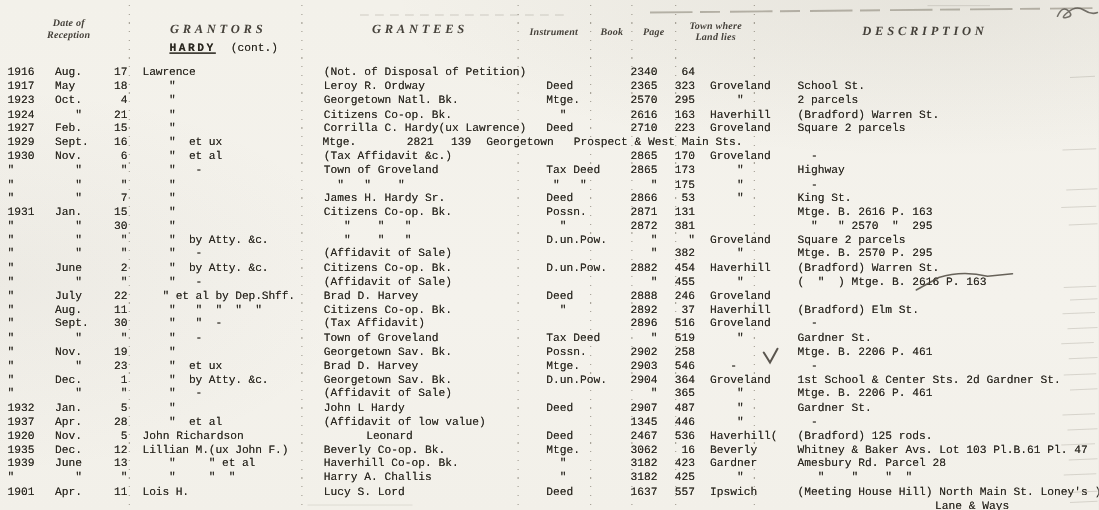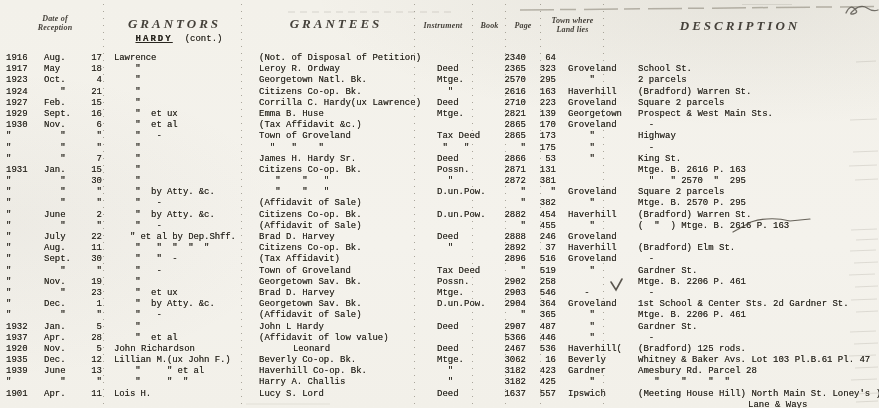--- a/index.html
+++ b/index.html
@@ -12,21 +12,21 @@
     font-family:"Liberation Mono","DejaVu Sans Mono",monospace;
     font-size:9px;color:#29261f;
   }
   .txt{text-shadow:0 0 .5px rgba(41,38,31,.65);}
   
   .vsep{position:absolute;top:4px;bottom:0;width:1px;
     background-image:repeating-linear-gradient(to bottom, rgba(110,104,90,.55) 0 1px, transparent 1px 7px);}
   
   .hdr{position:absolute;font-family:"Liberation Serif","DejaVu Serif",serif;
     font-style:italic;font-weight:bold;color:#45413a;text-align:center;line-height:9px;}
-  .hdr.big{letter-spacing:3px;font-size:13px;}
+  .hdr.big{letter-spacing:3px;font-size:10px;}
   .hdr.small{font-size:8px;letter-spacing:.2px;}
   
   .group{position:absolute;left:114px;top:24px;white-space:pre;}
   .group .gname{text-decoration:underline;letter-spacing:2px;font-weight:bold;}
   .group .gcont{margin-left:12px;}
   
   .rows{position:absolute;left:0;top:53px;right:0;}
   .row{display:flex;height:11.2px;line-height:11.2px;white-space:pre;}
   .c{flex:none;overflow:visible;}
   .c.date{width:102px;padding-left:6px;display:flex;}
@@ -128,21 +128,20 @@
       <span class="c inst">Deed</span>
       <span class="c book">2710</span>
       <span class="c page">223</span>
       <span class="c town">Groveland</span>
       <span class="c desc"><span>Square 2 parcels</span></span>
     </div>
 
     <div class="row">
       <span class="c date"><span class="yr">1929</span><span class="mo">Sept.</span><span class="dy">16</span></span>
       <span class="c grantor">    "  et ux</span>
-      <span class="c grantee">Emma B. Huse</span>
       <span class="c inst">Mtge.</span>
       <span class="c book">2821</span>
       <span class="c page">139</span>
       <span class="c town">Georgetown</span>
       <span class="c desc"><span>Prospect &amp; West Main Sts.</span></span>
     </div>
 
     <div class="row">
       <span class="c date"><span class="yr">1930</span><span class="mo">Nov.</span><span class="dy">6</span></span>
       <span class="c grantor">    "  et al</span>
@@ -349,21 +348,21 @@
       <span class="c page">487</span>
       <span class="c town">    "</span>
       <span class="c desc"><span>Gardner St.</span></span>
     </div>
 
     <div class="row">
       <span class="c date"><span class="yr">1937</span><span class="mo">Apr.</span><span class="dy">28</span></span>
       <span class="c grantor">    "  et al</span>
       <span class="c grantee">(Affidavit of low value)</span>
       <span class="c inst"></span>
-      <span class="c book">5366</span>
+      <span class="c book">1345</span>
       <span class="c page">446</span>
       <span class="c town">    "</span>
       <span class="c desc"><span>  -</span></span>
     </div>
 
     <div class="row">
       <span class="c date"><span class="yr">1920</span><span class="mo">Nov.</span><span class="dy">5</span></span>
       <span class="c grantee">John Richardson</span>
       <span class="c grantor">Leonard</span>
       <span class="c inst">Deed</span>

